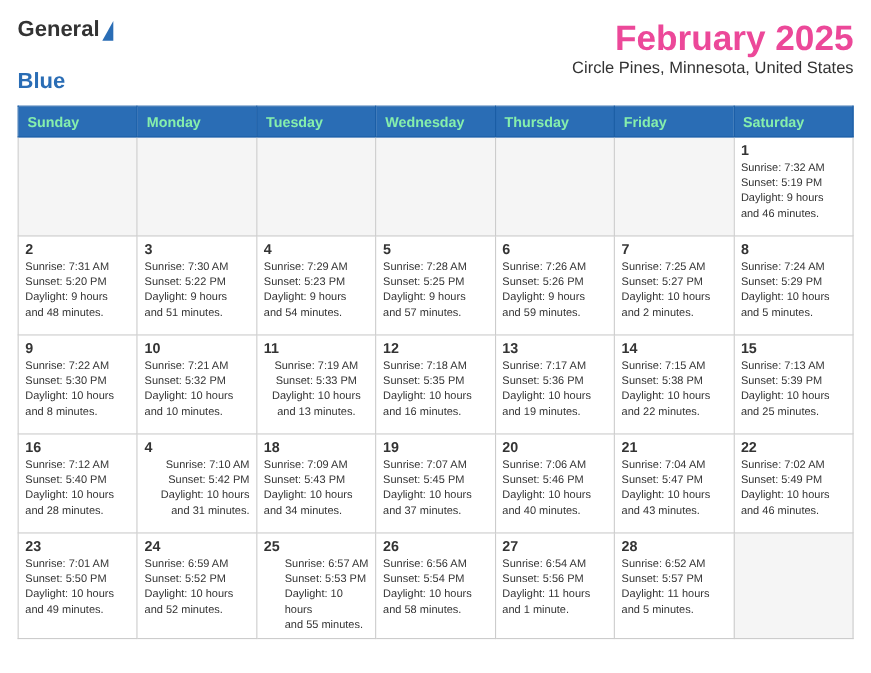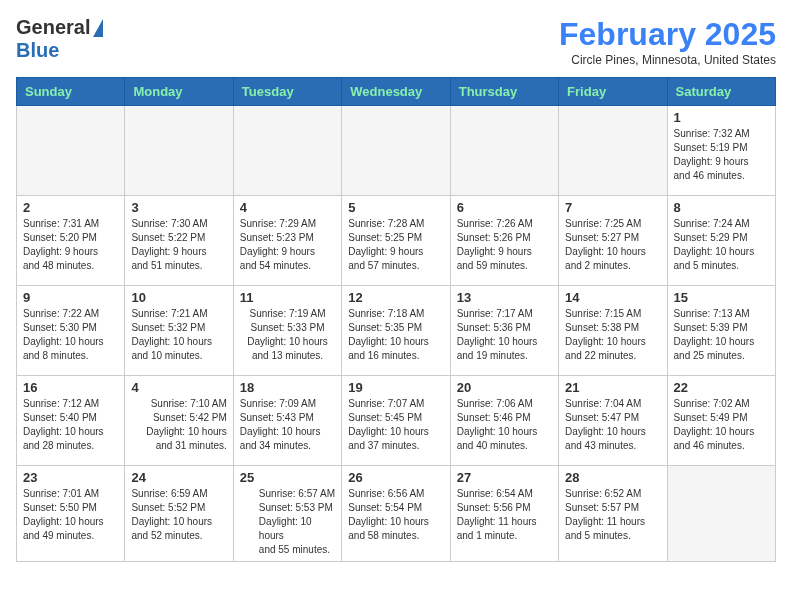--- a/index.html
+++ b/index.html
@@ -13,35 +13,36 @@
     .header {
       display: flex;
       justify-content: space-between;
       align-items: flex-start;
       margin-bottom: 10px;
     }
     .logo {
       display: flex;
       flex-direction: column;
       align-items: flex-start;
+      gap: 24px;
     }
     .logo-line {
       display: flex;
       align-items: center;
     }
     .title-block {
       text-align: right;
     }
     .title-block h1 {
       font-size: 32px;
       font-weight: bold;
-      color: #3b82f6;
+      color: #ec4899;
     }
     .title-block h2 {
-      font-size: 12px;
+      font-size: 15px;
       font-weight: normal;
       color: #333;
     }
     .calendar {
       width: 100%;
       border-collapse: collapse;
       border: 1px solid #ccc;
     }
     .calendar th {
       background: #2a6db5;

